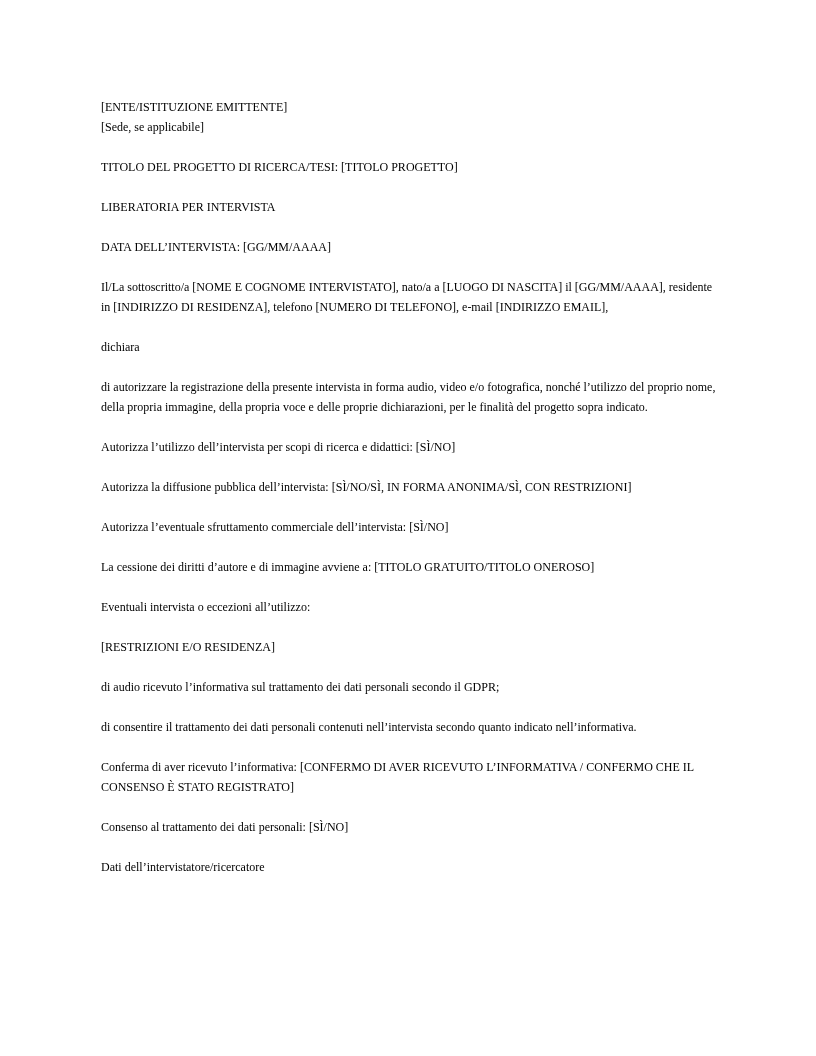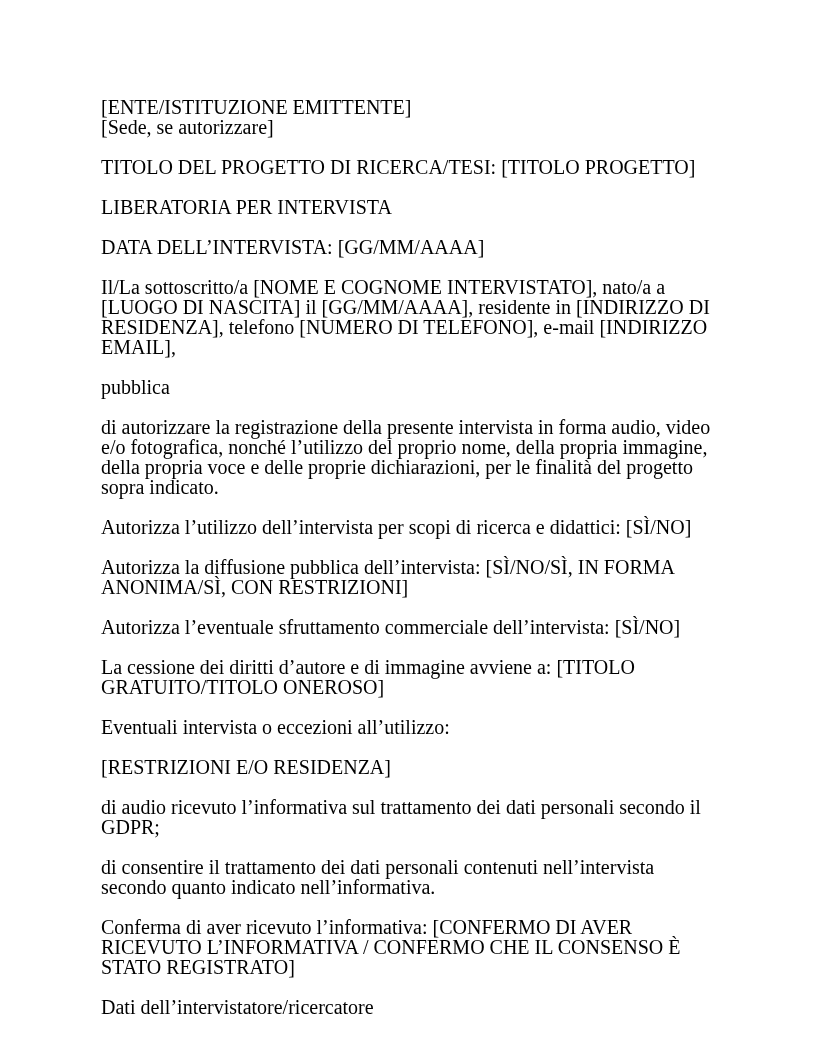--- a/index.html
+++ b/index.html
@@ -3,51 +3,52 @@
   <meta charset="utf-8">
   <style>
     html, body { margin: 0; padding: 0; background: #ffffff; }
     body { width: 816px; height: 1056px; position: relative; overflow: hidden; }
     .page {
       position: absolute;
       left: 101px;
       top: 97px;
       width: 620px;
       font-family: "Liberation Serif", serif;
-      font-size: 20px;
+      font-size: 12px;
       line-height: 20px;
       color: #000000;
     }
     .p { margin: 0 0 20px 0; white-space: normal; }
     .p.tight { margin-bottom: 4px; }
     .line { display: block; }
   </style>
 </head>
 <body>
 
 <div class="page">
   <div class="p">
     <span class="line">[ENTE/ISTITUZIONE EMITTENTE]</span>
-    <span class="line">[Sede, se autorizzare]</span>
+    <span class="line">[Sede, se applicabile]</span>
   </div>
 
   <p class="p">TITOLO DEL PROGETTO DI RICERCA/TESI: [TITOLO PROGETTO]</p>
   <p class="p">LIBERATORIA PER INTERVISTA</p>
   <p class="p">DATA DELL’INTERVISTA: [GG/MM/AAAA]</p>
   <p class="p">Il/La sottoscritto/a [NOME E COGNOME INTERVISTATO], nato/a a [LUOGO DI NASCITA] il [GG/MM/AAAA], residente in [INDIRIZZO DI RESIDENZA], telefono [NUMERO DI TELEFONO], e-mail [INDIRIZZO EMAIL],</p>
-  <p class="p">pubblica</p>
+  <p class="p">dichiara</p>
   <p class="p">di autorizzare la registrazione della presente intervista in forma audio, video e/o fotografica, nonché l’utilizzo del proprio nome, della propria immagine, della propria voce e delle proprie dichiarazioni, per le finalità del progetto sopra indicato.</p>
 
   <p class="p">Autorizza l’utilizzo dell’intervista per scopi di ricerca e didattici: [SÌ/NO]</p>
   <p class="p">Autorizza la diffusione pubblica dell’intervista: [SÌ/NO/SÌ, IN FORMA ANONIMA/SÌ, CON RESTRIZIONI]</p>
   <p class="p">Autorizza l’eventuale sfruttamento commerciale dell’intervista: [SÌ/NO]</p>
   <p class="p">La cessione dei diritti d’autore e di immagine avviene a: [TITOLO GRATUITO/TITOLO ONEROSO]</p>
   <p class="p">Eventuali intervista o eccezioni all’utilizzo:</p>
   <p class="p">[RESTRIZIONI E/O RESIDENZA]</p>
 
   <div class="p">
     <span class="line">di audio ricevuto l’informativa sul trattamento dei dati personali secondo il GDPR;</span>
   </div>
   <p class="p">di consentire il trattamento dei dati personali contenuti nell’intervista secondo quanto indicato nell’informativa.</p>
 
   <p class="p">Conferma di aver ricevuto l’informativa: [CONFERMO DI AVER RICEVUTO L’INFORMATIVA / CONFERMO CHE IL CONSENSO È STATO REGISTRATO]</p>
+  <p class="p">Consenso al trattamento dei dati personali: [SÌ/NO]</p>
   <p class="p tight">Dati dell’intervistatore/ricercatore</p>
 </div>
 
 </body></html>

